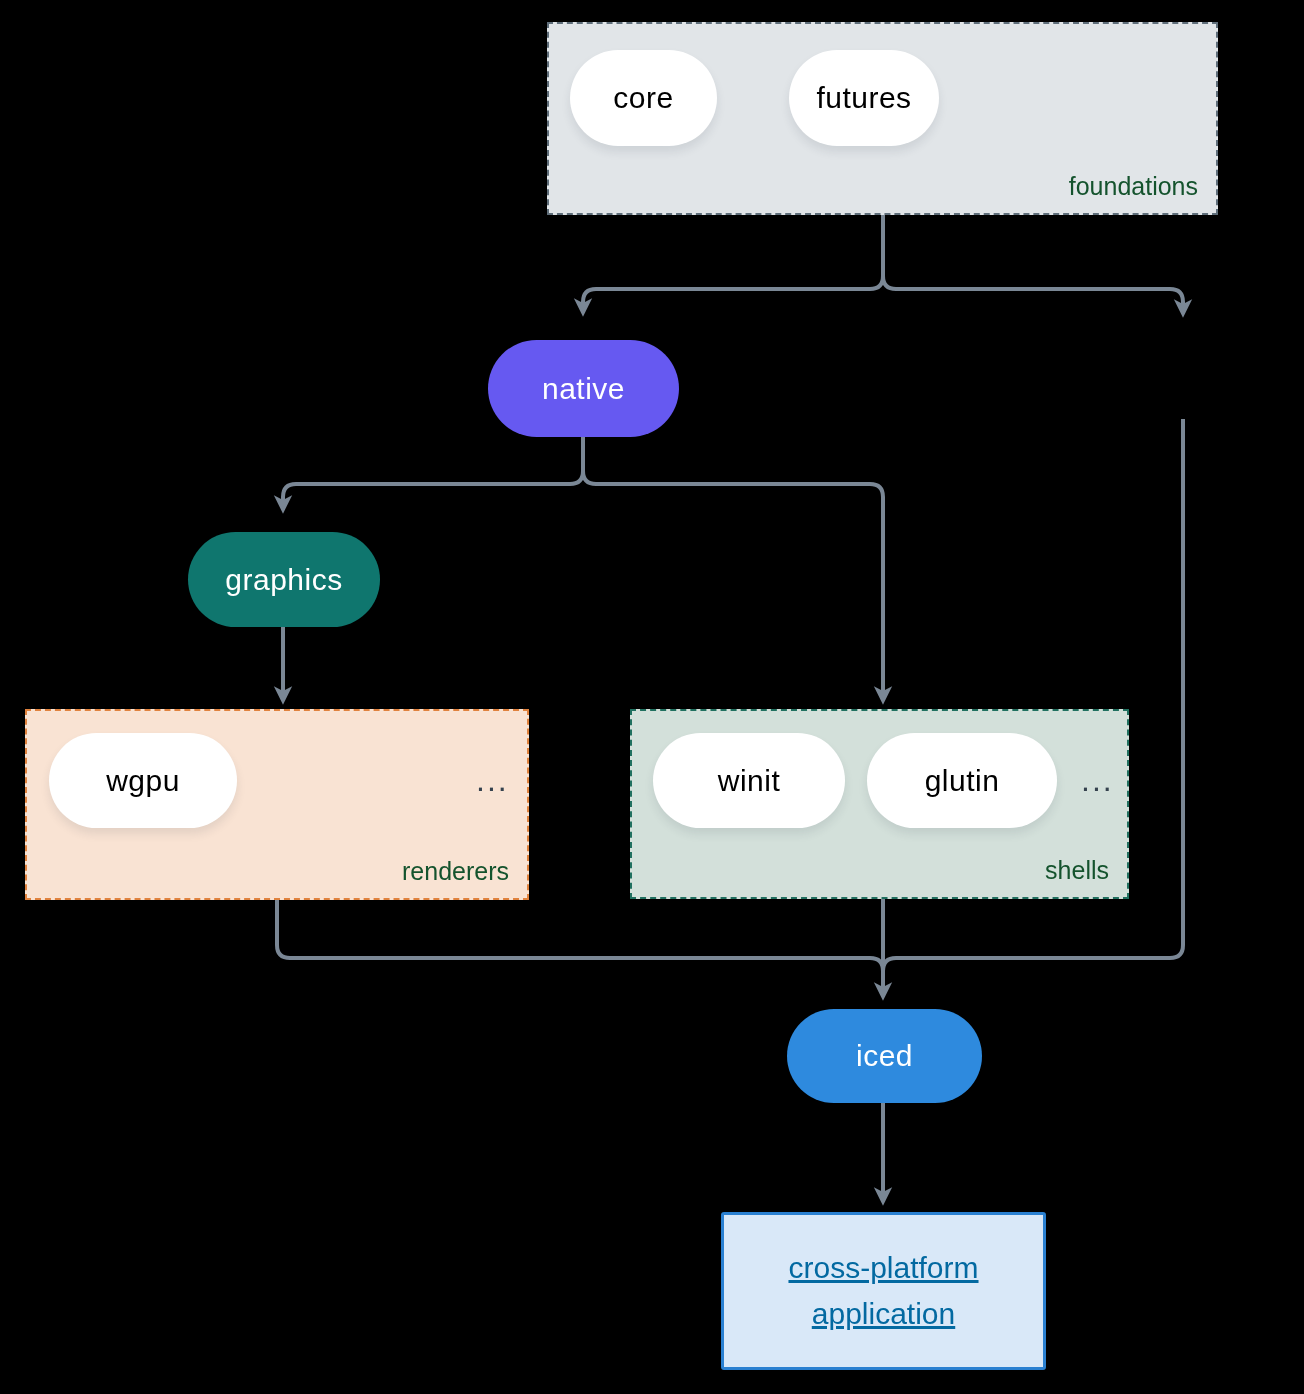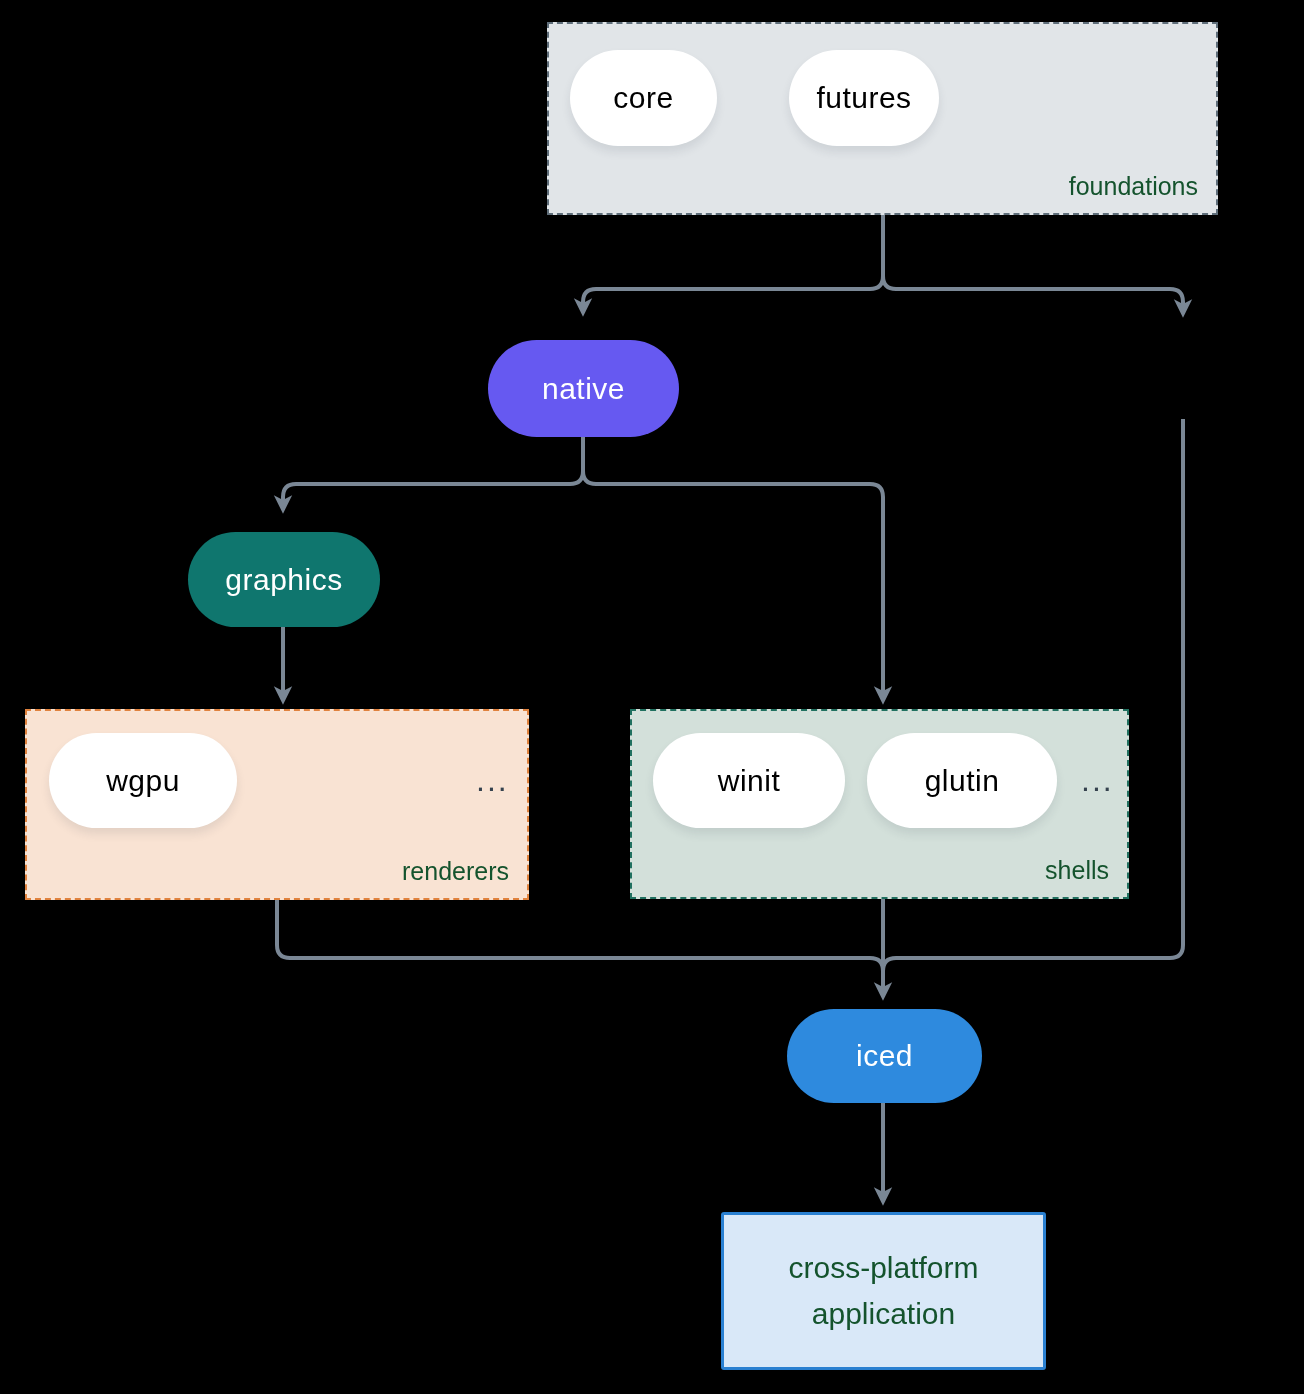--- a/index.html
+++ b/index.html
@@ -87,22 +87,23 @@
   .appbox {
     position: absolute;
     left: 721px; top: 1212px; width: 325px; height: 158px;
     background: #d9e8f8;
     border: 3px solid #2a80d1;
     border-radius: 3px;
     display: flex; align-items: center; justify-content: center;
     text-align: center;
     font-size: 30px;
     line-height: 1.55;
-    color: #14532d;
+    color: #0369a1;
     padding: 0 28px;
+    text-decoration: underline;
   }
 </style>
 </head>
 <body>
 
 <div class="canvas">
 
   <svg class="wires" viewBox="0 0 1304 1394">
     <defs>
       <marker id="arrow" viewBox="0 0 12 12" refX="9" refY="6" markerWidth="5.5" markerHeight="5.5" orient="auto-start-reverse" markerUnits="strokeWidth">

